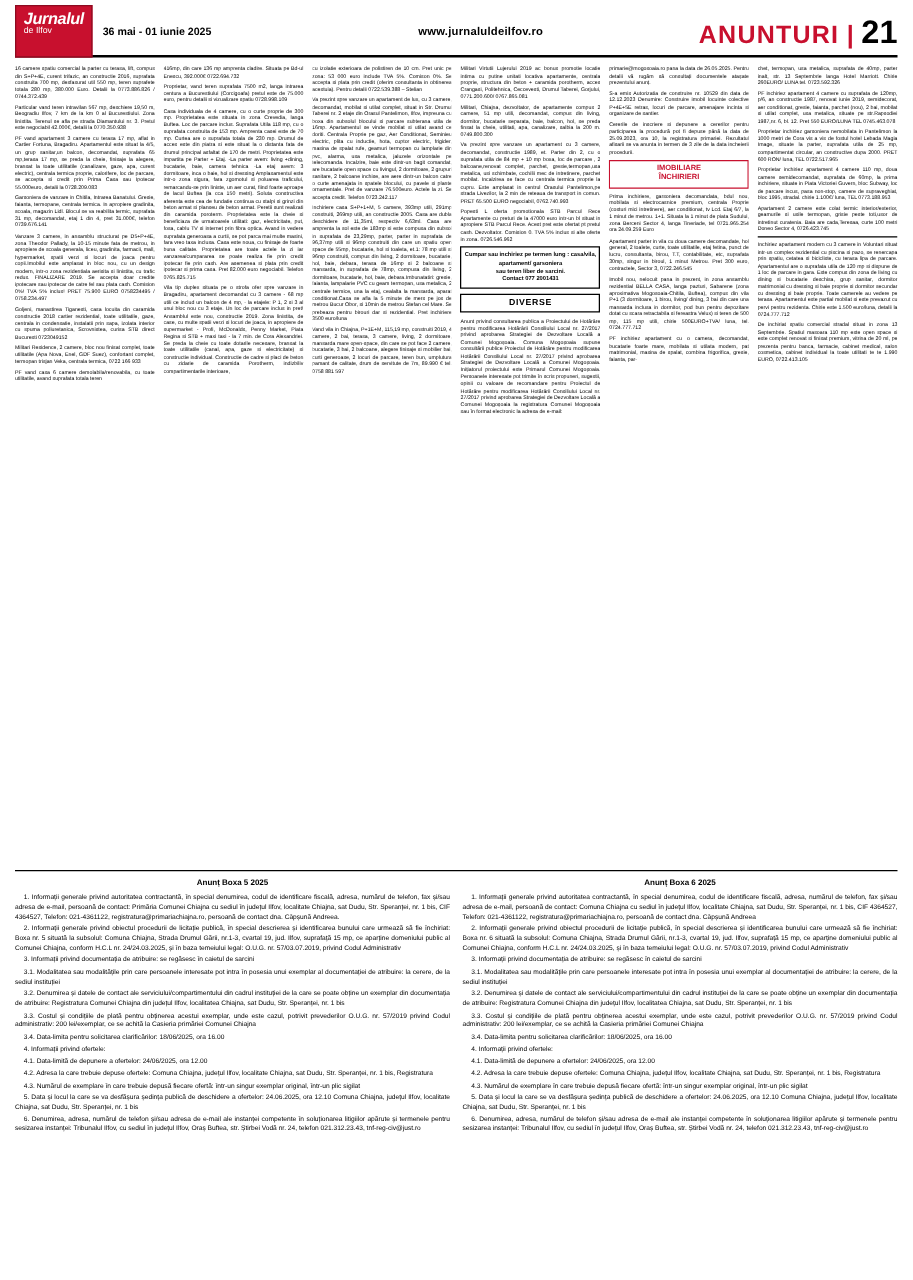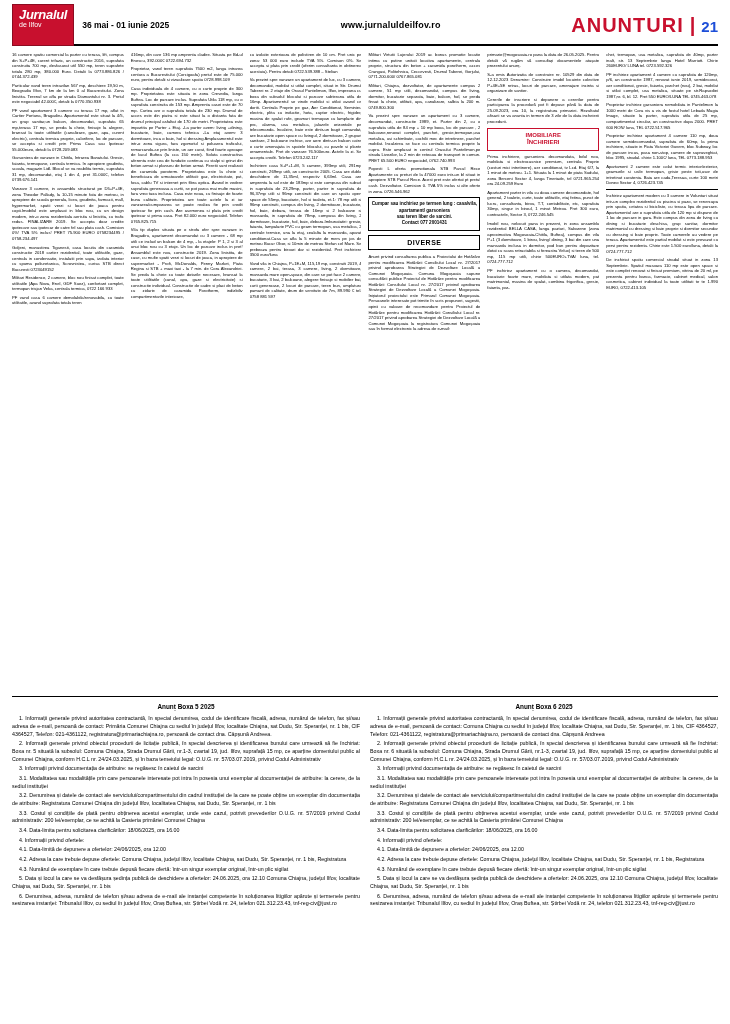--- a/index.html
+++ b/index.html
@@ -18,21 +18,21 @@
   .logo{
     background:#c8102e;color:#fff;font-weight:bold;font-style:italic;
     font-size:13px;padding:3px 6px 17px 6px;letter-spacing:-0.3px;
     border:1px solid #8d0b20;line-height:1;
   }
   .logo .small{font-size:7px;display:block;font-style:normal;font-weight:normal;letter-spacing:0;}
   .mast-date{font-size:8.5px;font-weight:bold;}
   .mast-url{font-size:9px;font-weight:bold;letter-spacing:0.2px;margin-left:41px;}
   .mast-right{display:flex;align-items:baseline;gap:6px;}
   .mast-anunturi{font-size:20px;font-weight:bold;color:#c8102e;letter-spacing:1px;}
-  .mast-page{font-size:15px;font-weight:bold;color:#1d4ed8;}
+  .mast-page{font-size:26px;font-weight:bold;color:#000000;}
   .mast-sep{font-size:20px;font-weight:bold;color:#c8102e;}
 
   
   .cols{display:flex;gap:7px;margin-top:6px;height:640px;}
   .col{width:100px;flex:1 1 0;font-size:4.2px;line-height:1.32;text-align:justify;overflow:hidden;}
   .col p{margin:0 0 3px 0;}
   .col .sep{border-top:1px solid #000;margin:3px 0 3px 0;height:0;}
 
   .boxhead{
     text-align:center;font-weight:bold;font-size:6px;color:#c8102e;

